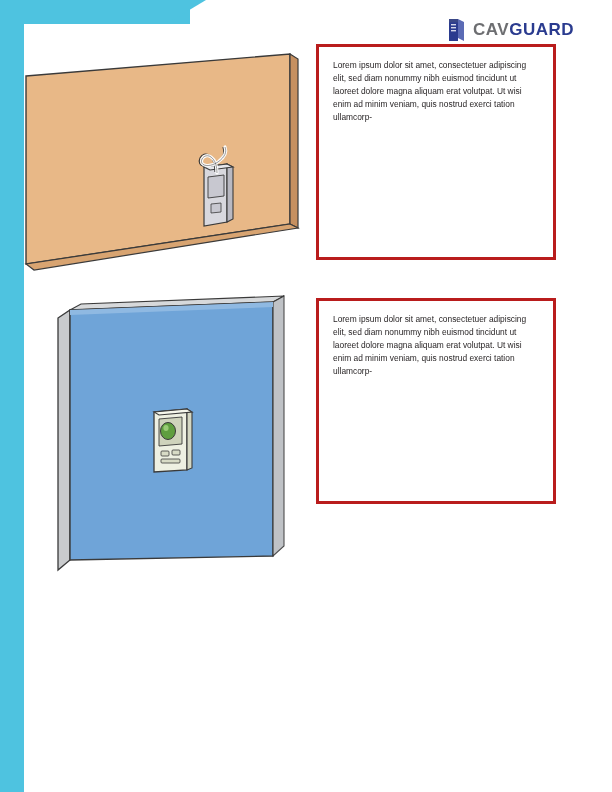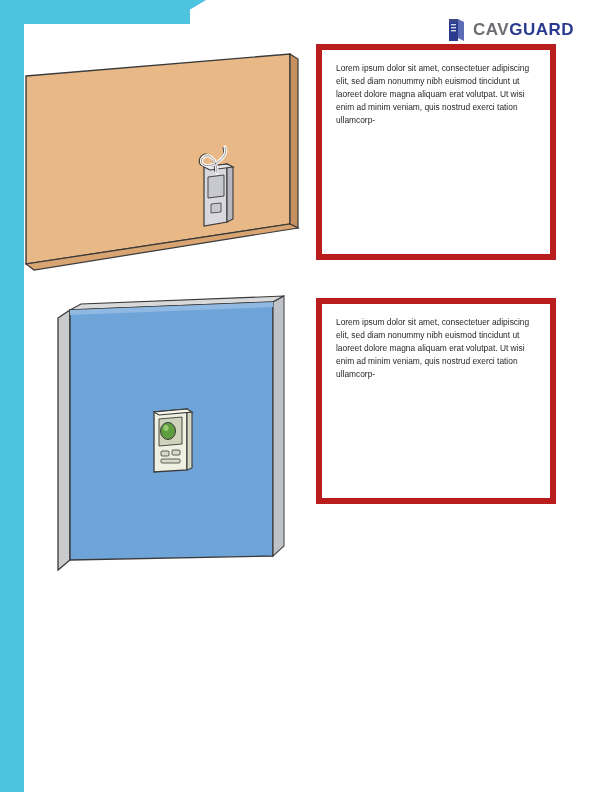--- a/index.html
+++ b/index.html
@@ -62,21 +62,21 @@
     letter-spacing: 0.5px;
     font-weight: bold;
     color: #6d6e71;
     white-space: nowrap;
   }
   .logo-text .accent { color: #2a3b8f; }
 
   
   .textbox {
     position: absolute;
-    border: 6px solid #b91c1c;
+    border: 3px solid #b91c1c;
     background: #ffffff;
     box-sizing: border-box;
     padding: 12px 20px 10px 14px;
   }
   .textbox p {
     margin: 0;
     font-size: 8.4px;
     line-height: 13.1px;
     color: #231f20;
     font-family: "Liberation Sans", sans-serif;

